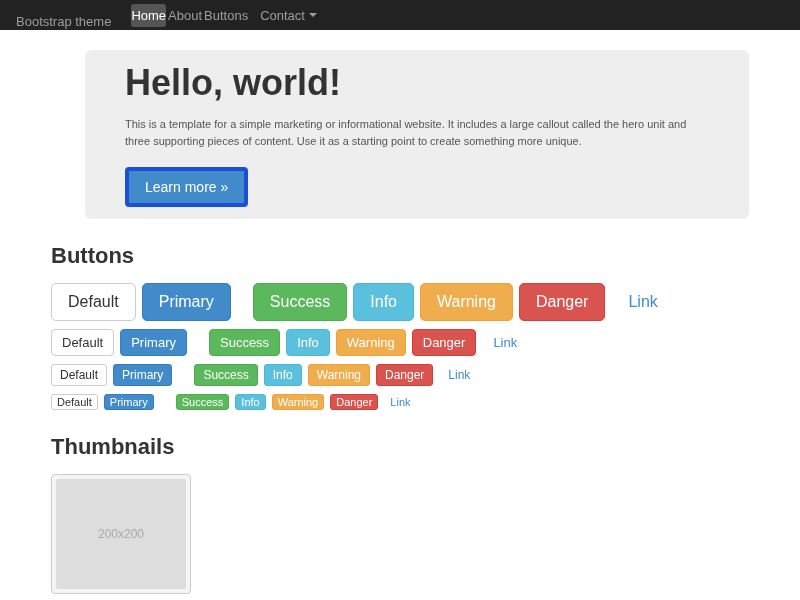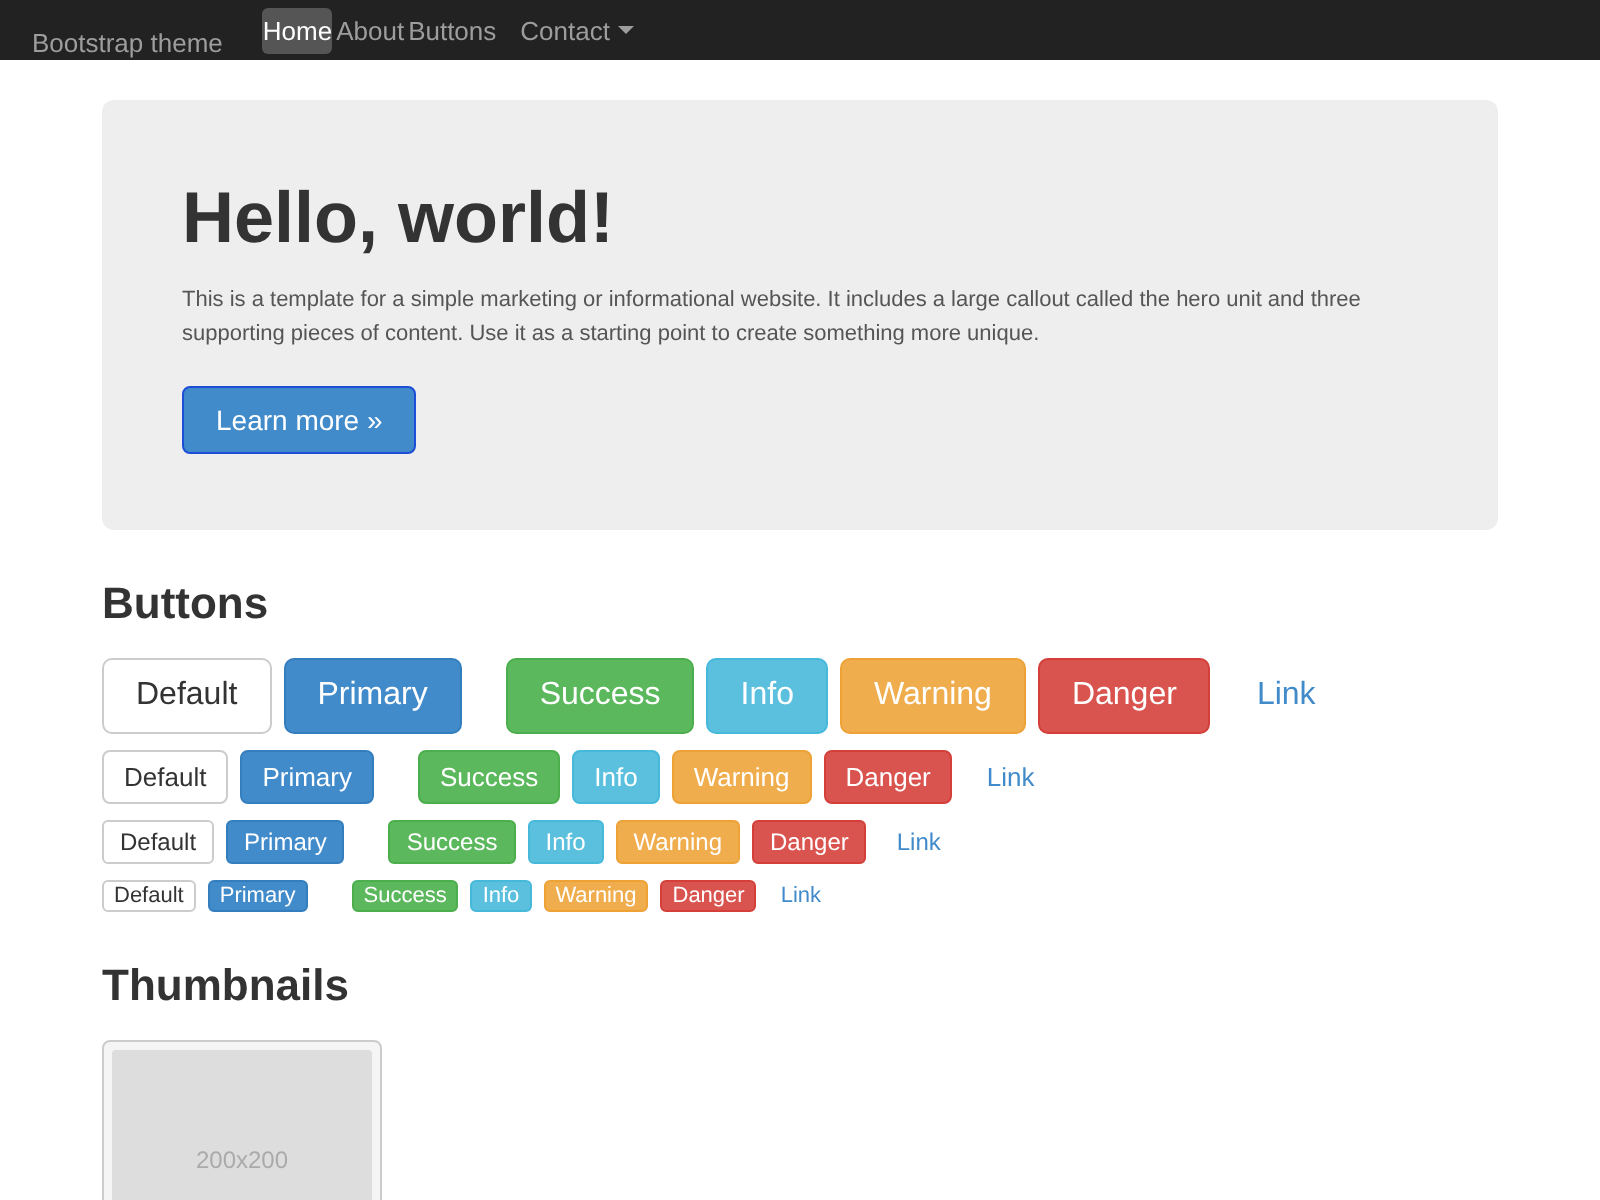--- a/index.html
+++ b/index.html
@@ -59,39 +59,40 @@
     .container {
       max-width: 730px;
       margin: 0 auto;
       padding: 20px 16px;
     }
 
     
     .hero {
       background: #eee;
       border-radius: 6px;
-      padding: 38px 40px;
+      padding: 12px 40px;
       margin-bottom: 24px;
+      margin-left: 34px;
     }
     .hero h1 {
       font-size: 36px;
       font-weight: bold;
       margin-bottom: 12px;
       color: #333;
     }
     .hero p {
       font-size: 11px;
       color: #555;
       margin-bottom: 18px;
       line-height: 1.5;
     }
     .btn-hero {
       background: #428bca;
       color: #fff;
-      border: 1px solid #1d4ed8;
+      border: 4px solid #1d4ed8;
       border-radius: 4px;
       padding: 8px 16px;
       font-size: 14px;
       cursor: pointer;
       text-decoration: none;
       display: inline-block;
     }
 
     
     .section-title {

